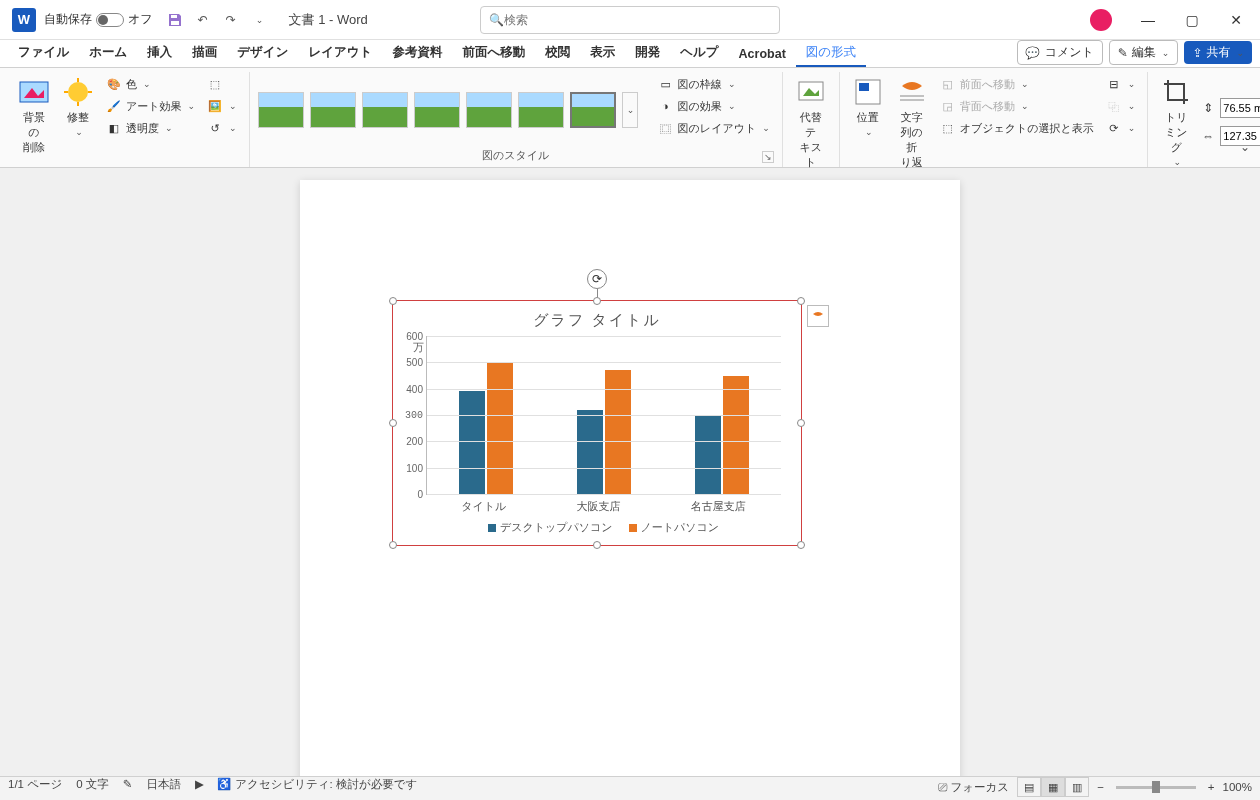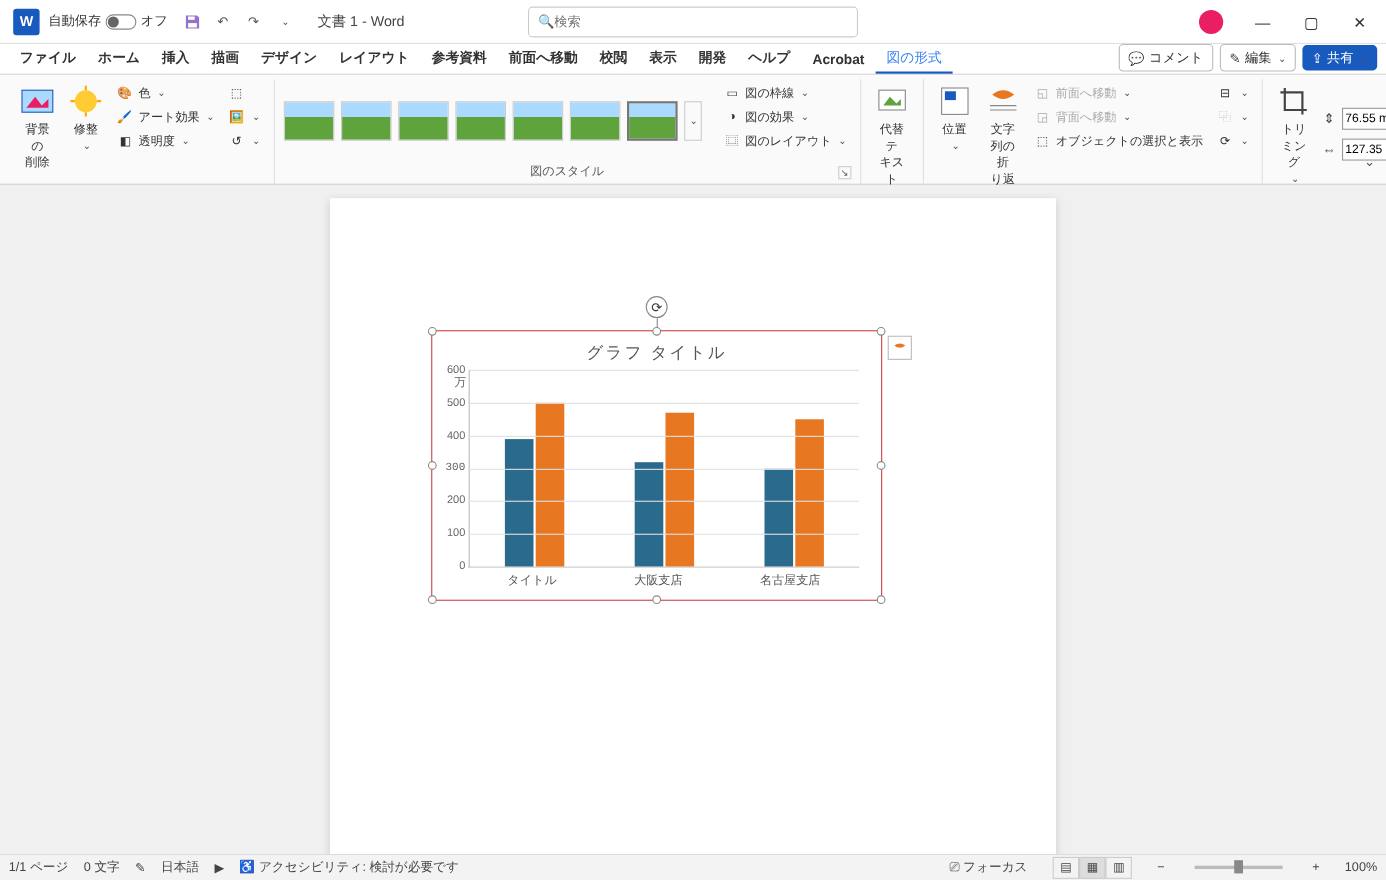--- a/index.html
+++ b/index.html
@@ -71,22 +71,22 @@
 .bar-group { display: flex; gap: 2px; align-items: flex-end; height: 100%;}
 .bar { width: 26px;}
 .bar.s1 { background: #2a6a8c;}
 .bar.s2 { background: #e87722;}
 .xticks { display: flex; justify-content: space-around; font-size: 11px; color: #555; margin-top: 4px;}
 .legend { display: flex; justify-content: center; gap: 16px; font-size: 11px; color: #555; margin-top: 6px;}
 .legend-item { display: flex; align-items: center; gap: 4px;}
 .sw { width: 8px; height: 8px;}
 
 
-.statusbar { position: absolute; bottom: 0; left: 0; right: 0; height: 24px; background: #f3f3f3; border-top: 1px solid #d0d0d0; display: flex; align-items: center; padding: 0 8px; font-size: 11.5px; color: #444; gap: 14px;}
-.statusbar .right { margin-left: auto; display: flex; align-items: center; gap: 23px;}
+.statusbar { position: absolute; bottom: 0; left: 0; right: 0; height: 24px; background: #f3f3f3; border-top: 1px solid #d0d0d0; display: flex; align-items: flex-start; padding: 0 8px; font-size: 11.5px; color: #444; gap: 14px;}
+.statusbar .right { margin-left: auto; display: flex; align-items: center; gap: 8px;}
 .view-btns { display: flex;}
 .view-btn { width: 24px; height: 20px; border: 1px solid #ccc; display: flex; align-items: center; justify-content: center; cursor: pointer; font-size: 11px;}
 .view-btn.active { background: #ddd;}
 .zoom-slider { width: 80px; height: 3px; background: #bbb; position: relative; margin: 0 4px;}
 .zoom-slider::after { content: ""; width: 8px; height: 12px; background: #888; position: absolute; left: 50%; top: -5px; transform: translateX(-50%);}
 
 .collapse-ribbon { position: absolute; right: 10px; top: 140px; cursor: pointer; color: #555;}
 </style>
 </head>
 <body>
@@ -388,20 +388,30 @@
                 <div class="gridline" style="top: 16.6667%;"></div>
                 <div class="ytick" style="top: 16.6667%;">500</div>
                 <div class="gridline" style="top: 0%;"></div>
                 <div class="ytick" style="top: 0%;">600</div>
               </div>
             <div class="xticks" id="xticks">
                 <span>タイトル</span>
                 <span>大阪支店</span>
                 <span>名古屋支店</span>
               </div>
+            <div class="legend" id="legend">
+                <div class="legend-item">
+                  <span class="sw" style="background: rgb(42, 106, 140);"></span>
+                  <span>デスクトップパソコン</span>
+                </div>
+                <div class="legend-item">
+                  <span class="sw" style="background: rgb(232, 119, 34);"></span>
+                  <span>ノートパソコン</span>
+                </div>
+              </div>
           </div>
         </div>
       </div>
     </div>
   </div>
 </div>
 
 <div class="statusbar">
   <span>1/1 ページ</span>
   <span>0 文字</span>

